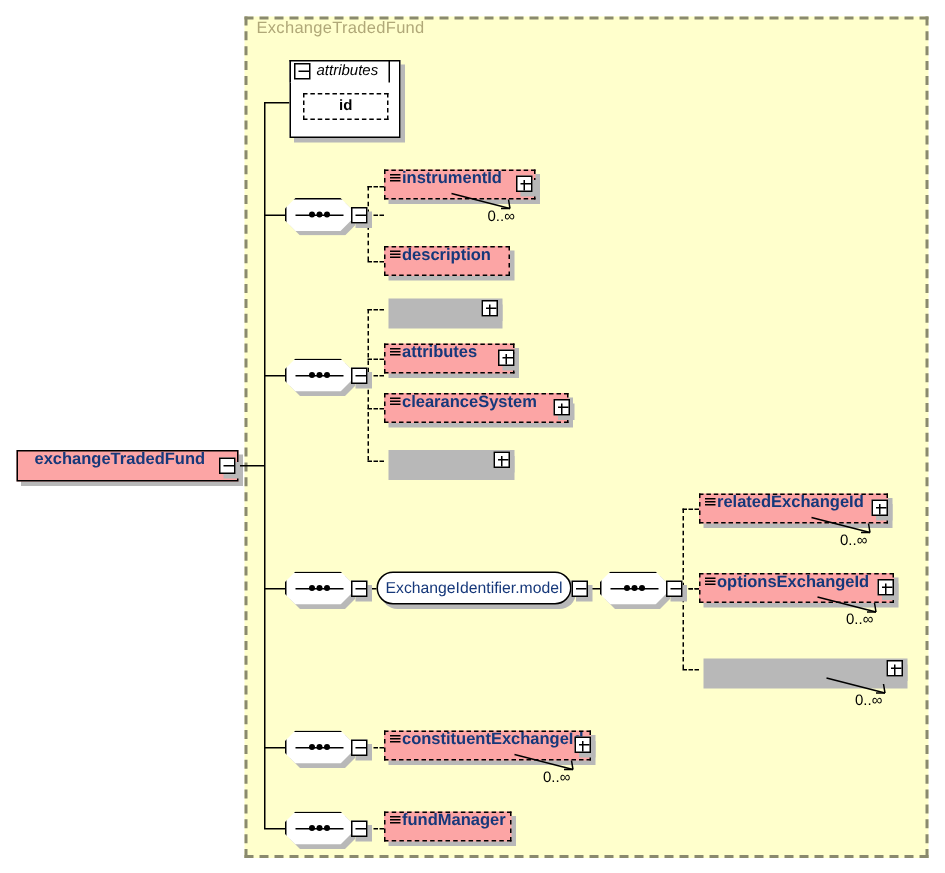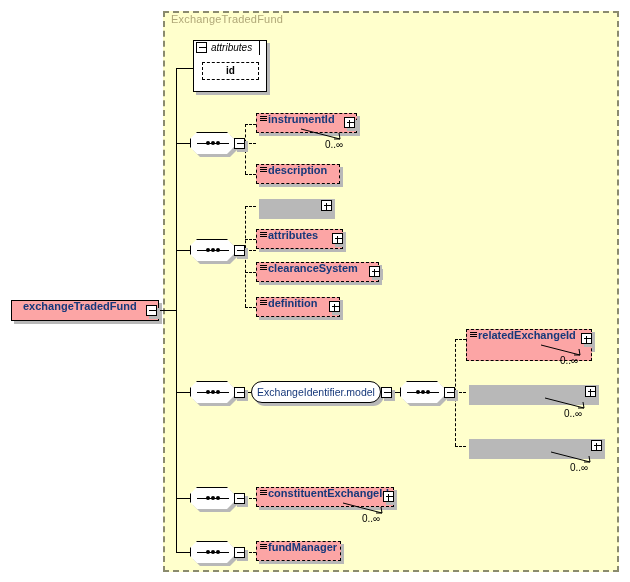--- a/index.html
+++ b/index.html
@@ -265,28 +265,20 @@
         <i></i>
         <i></i>
         <i></i>
       </span>
     <span class="node-label">clearanceSystem</span>
   </div>
   <div class="pm-shadow" style="left:372px;top:269px;"></div>
   <div class="pm plus" style="left:369px;top:266px;"></div>
 
   <div class="shadow" style="left:259px;top:300px;width:84px;height:20px;"></div>
-  <div class="node node-dashed" style="left:256px;top:297px;width:84px;height:20px;">
-    <span class="eq-glyph">
-        <i></i>
-        <i></i>
-        <i></i>
-      </span>
-    <span class="node-label">definition</span>
-  </div>
   <div class="pm-shadow" style="left:332px;top:304px;"></div>
   <div class="pm plus" style="left:329px;top:301px;"></div>
 
   <div class="ln ln-h" style="left:176px;top:392px;width:14px;"></div>
   <div class="seqwrap" style="left:190px;top:381px;">
     <div class="seq-shadow"></div>
     <div class="seq">
       <div class="seq-line"></div>
       <div class="seq-dot" style="left:15px;"></div>
       <div class="seq-dot" style="left:20px;"></div>
@@ -318,37 +310,45 @@
   </div>
   <div class="pm-shadow" style="left:447px;top:390px;"></div>
   <div class="pm" style="left:444px;top:387px;"></div>
   <div class="dln dln-h" style="left:455px;top:392px;width:11px;"></div>
   <div class="dln dln-v" style="left:455px;top:339px;height:107px;"></div>
   <div class="dln dln-h" style="left:455px;top:339px;width:11px;"></div>
   <div class="dln dln-h" style="left:455px;top:392px;width:11px;"></div>
   <div class="dln dln-h" style="left:455px;top:446px;width:11px;"></div>
 
   <div class="shadow" style="left:469px;top:332px;width:126px;height:20px;"></div>
-  <div class="node node-dashed" style="left:466px;top:329px;width:126px;height:32px;">
+  <div class="node node-dashed" style="left:466px;top:329px;width:126px;height:20px;">
     <span class="eq-glyph">
         <i></i>
         <i></i>
         <i></i>
       </span>
     <span class="node-label">relatedExchangeId</span>
   </div>
   <div class="pm-shadow" style="left:584px;top:336px;"></div>
   <div class="pm plus" style="left:581px;top:333px;"></div>
   <svg class="rep-arrow" style="left:540px;top:344px;" width="46" height="14" viewBox="0 0 46 14">
     <path d="M1 1 L40 11" stroke="#000" stroke-width="1" fill="none"></path>
     <path d="M40 11 L34 11 M40 11 L39 5" stroke="#000" stroke-width="1" fill="none"></path>
   </svg>
   <div class="occ" style="left:560px;top:355px;">0..∞</div>
 
   <div class="shadow" style="left:469px;top:385px;width:130px;height:20px;"></div>
+  <div class="node node-dashed" style="left:466px;top:382px;width:130px;height:20px;">
+    <span class="eq-glyph">
+        <i></i>
+        <i></i>
+        <i></i>
+      </span>
+    <span class="node-label">optionsExchangeId</span>
+  </div>
   <div class="pm-shadow" style="left:588px;top:389px;"></div>
   <div class="pm plus" style="left:585px;top:386px;"></div>
   <svg class="rep-arrow" style="left:544px;top:397px;" width="46" height="14" viewBox="0 0 46 14">
     <path d="M1 1 L40 11" stroke="#000" stroke-width="1" fill="none"></path>
     <path d="M40 11 L34 11 M40 11 L39 5" stroke="#000" stroke-width="1" fill="none"></path>
   </svg>
   <div class="occ" style="left:564px;top:408px;">0..∞</div>
 
   <div class="shadow" style="left:469px;top:439px;width:136px;height:20px;"></div>
   <div class="pm-shadow" style="left:594px;top:443px;"></div>

